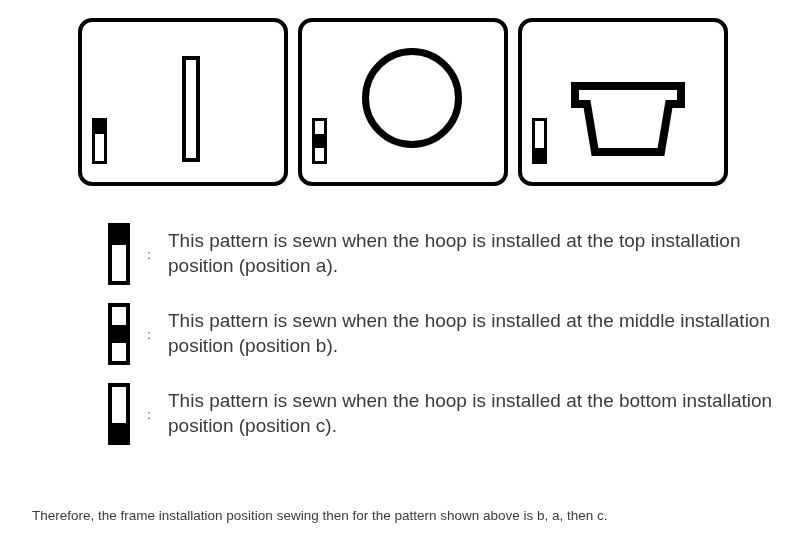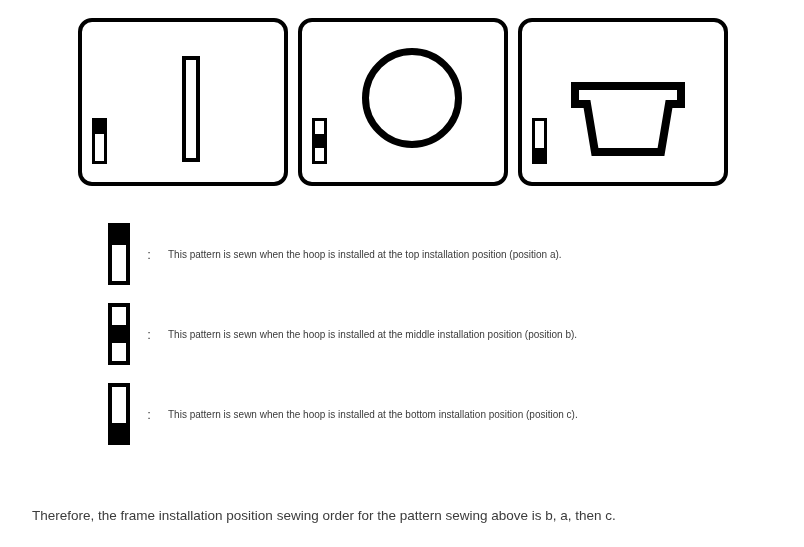--- a/index.html
+++ b/index.html
@@ -127,21 +127,21 @@
   .legend-key .fill.c { bottom: 0; height: 34%; }
 
   .legend-colon {
     width: 38px;
     text-align: center;
     font-size: 13px;
     color: #3b3b3b;
     flex: 0 0 auto;
   }
   .legend-text {
-    font-size: 10px;
+    font-size: 19px;
     color: #3b3b3b;
     line-height: 1.3;
   }
 
   
   .conclusion {
     position: absolute;
     left: 32px;
     top: 508px;
     font-size: 13.5px;
@@ -195,13 +195,13 @@
   <div class="legend-row">
     <div class="legend-key">
       <div class="fill c"></div>
     </div>
     <div class="legend-colon">:</div>
     <div class="legend-text">This pattern is sewn when the hoop is installed at the bottom installation position (position c).</div>
   </div>
 
 </div>
 
-<div class="conclusion">Therefore, the frame installation position sewing order for the pattern sewing above is b, a, then c.</div>
+<div class="conclusion">Therefore, the frame installation position sewing then for the pattern shown above is b, a, then c.</div>
 
 </body></html>

